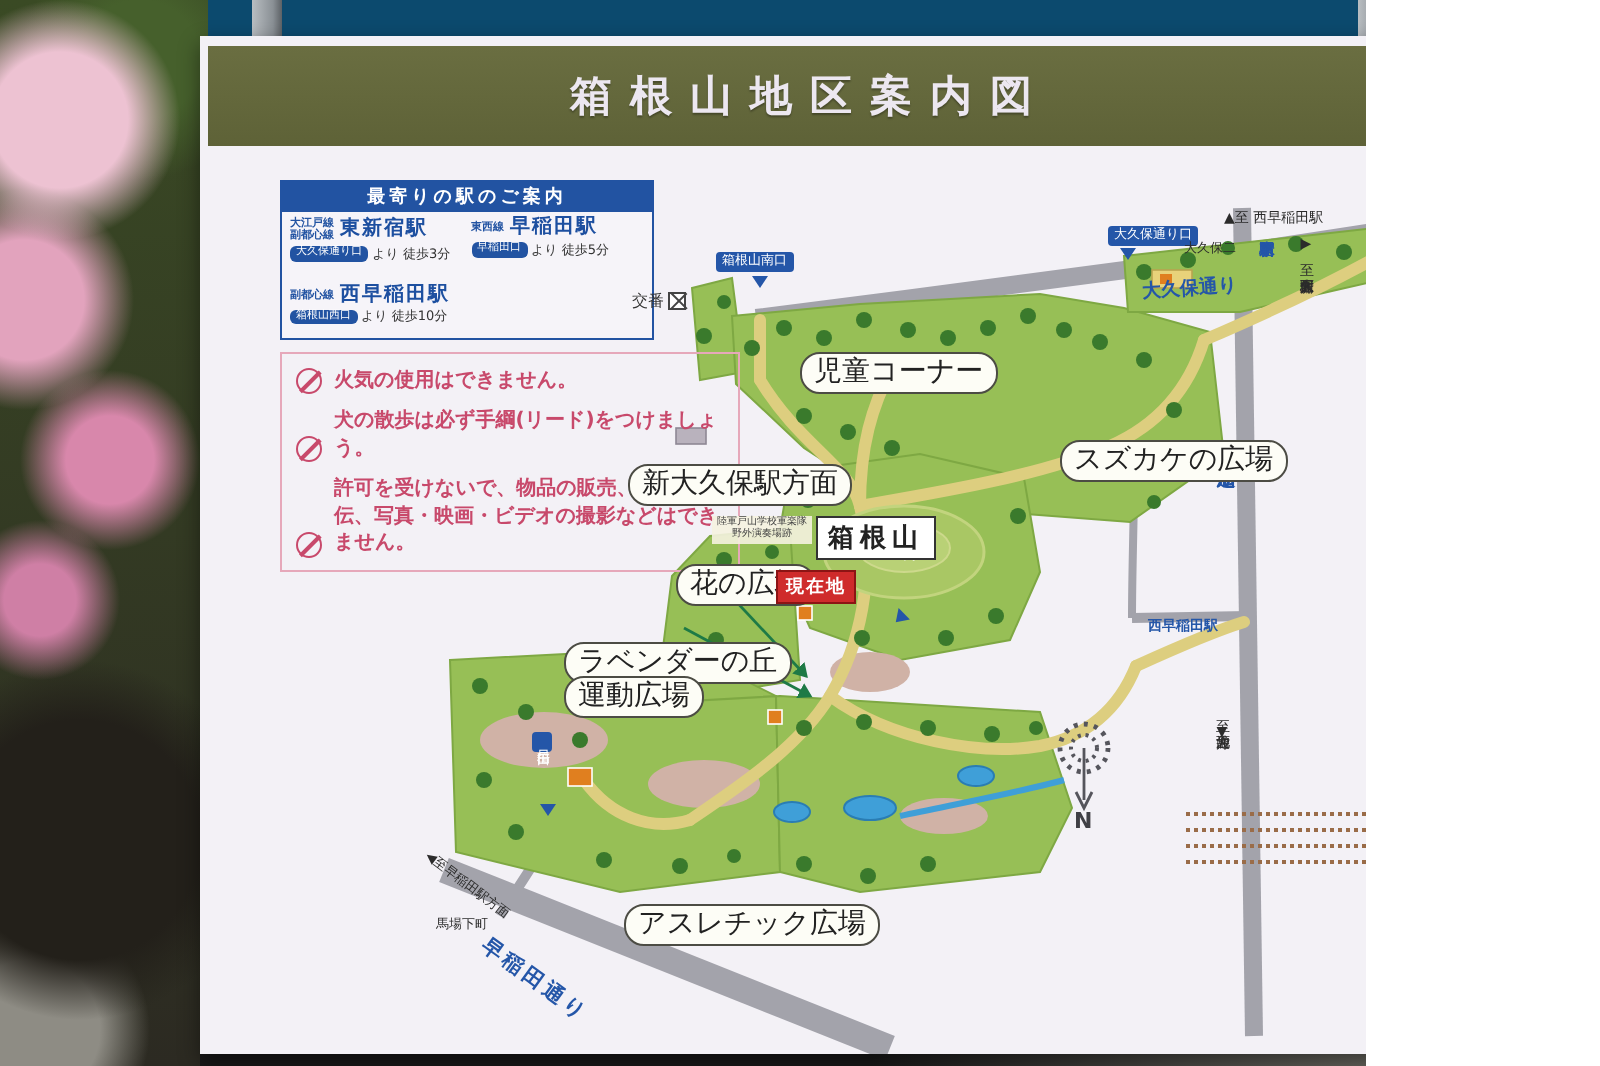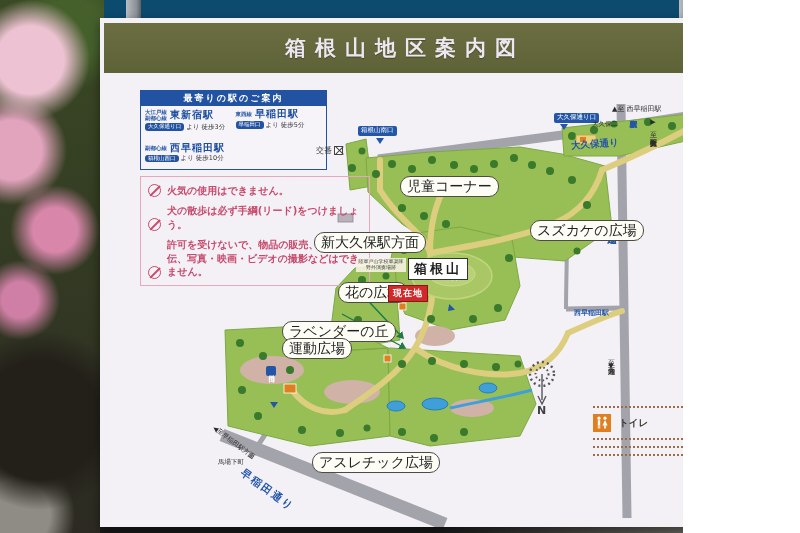--- a/index.html
+++ b/index.html
@@ -326,34 +326,18 @@
 
     <div class="abs note" style="left:256px;top:240px;width:50px;">陸軍戸山学校軍楽隊
 野外演奏場跡</div>
     <div class="abs peak" style="left:308px;top:240px;">箱根山</div>
     <div class="abs here" style="left:288px;top:267px;">現在地</div>
 
     <div class="abs compass-n" style="left:437px;top:386px;">N</div>
 
     <div class="legend">
       <div class="leg-sep"></div>
-      <div class="leg-row">
-        <span class="leg-ic">
-          <svg width="18" height="18" viewBox="0 0 18 18">
-              <rect width="18" height="18" fill="#e07f1f"></rect>
-              <circle cx="6" cy="4.2" r="1.6" fill="#fff"></circle>
-              <rect x="4.8" y="6.2" width="2.4" height="5" fill="#fff"></rect>
-              <rect x="4.8" y="11.2" width="0.9" height="3.4" fill="#fff"></rect>
-              <rect x="6.3" y="11.2" width="0.9" height="3.4" fill="#fff"></rect>
-              <circle cx="12" cy="4.2" r="1.6" fill="#fff"></circle>
-              <path d="M12,6 L14.6,11.5 L9.4,11.5 Z" fill="#fff"></path>
-              <rect x="11" y="11.5" width="0.9" height="3" fill="#fff"></rect>
-              <rect x="12.2" y="11.5" width="0.9" height="3" fill="#fff"></rect>
-            </svg>
-        </span>
-        <span class="leg-label">トイレ</span>
-      </div>
       <div class="leg-sep"></div>
       <div class="leg-sep"></div>
       <div class="leg-sep"></div>
     </div>
   </div>
 </div>
 
 </body></html>

